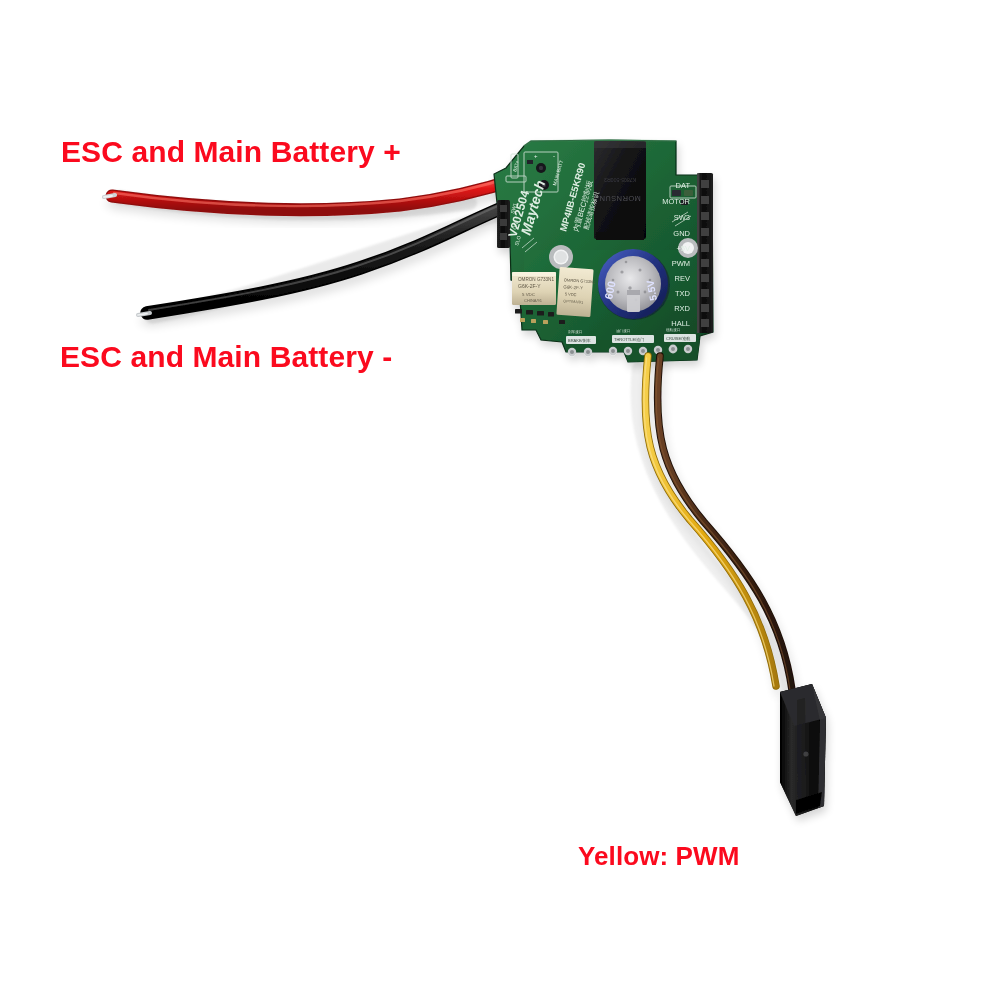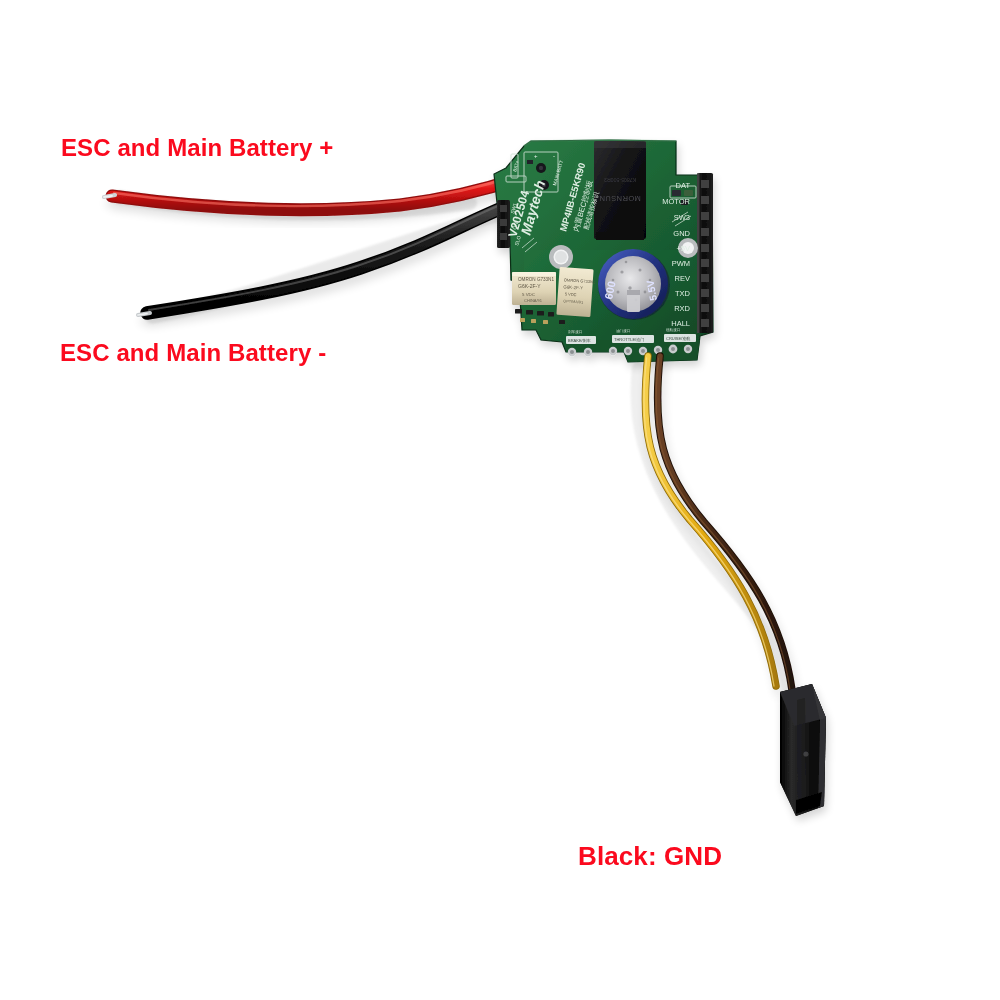--- a/index.html
+++ b/index.html
@@ -11,21 +11,21 @@
     overflow:hidden;
     position:relative;
   }
   #stage{position:absolute;inset:0;width:1000px;height:1000px;}
   svg#scene{position:absolute;left:0;top:0;width:1000px;height:1000px;}
 
   .anno{
     position:absolute;
     color:#fb0a1e;
     font-weight:bold;
-    font-size:24px;
+    font-size:30px;
     letter-spacing:.1px;
     white-space:nowrap;
     line-height:1.28;
   }
   #lbl-batt-pos{left:61px;top:133px;}
   #lbl-batt-neg{left:60px;top:338px;}
   #lbl-pwm{left:578px;top:840px;font-size:26px;}
   #lbl-pwm div{display:block;}
 </style>
 </head>
@@ -367,16 +367,16 @@
       <path d="M796 800 L 822 792 L 820 806 L 796 814 Z" fill="#050505"></path>
     </g>
 
   </svg>
 
   <div class="anno" id="lbl-batt-pos">ESC and Main Battery +</div>
 
   <div class="anno" id="lbl-batt-neg">ESC and Main Battery -</div>
 
   <div class="anno" id="lbl-pwm">
-    <div>Black: GND</div>
+    <div>Yellow: PWM</div>
   </div>
 
 </div>
 
 </body></html>

